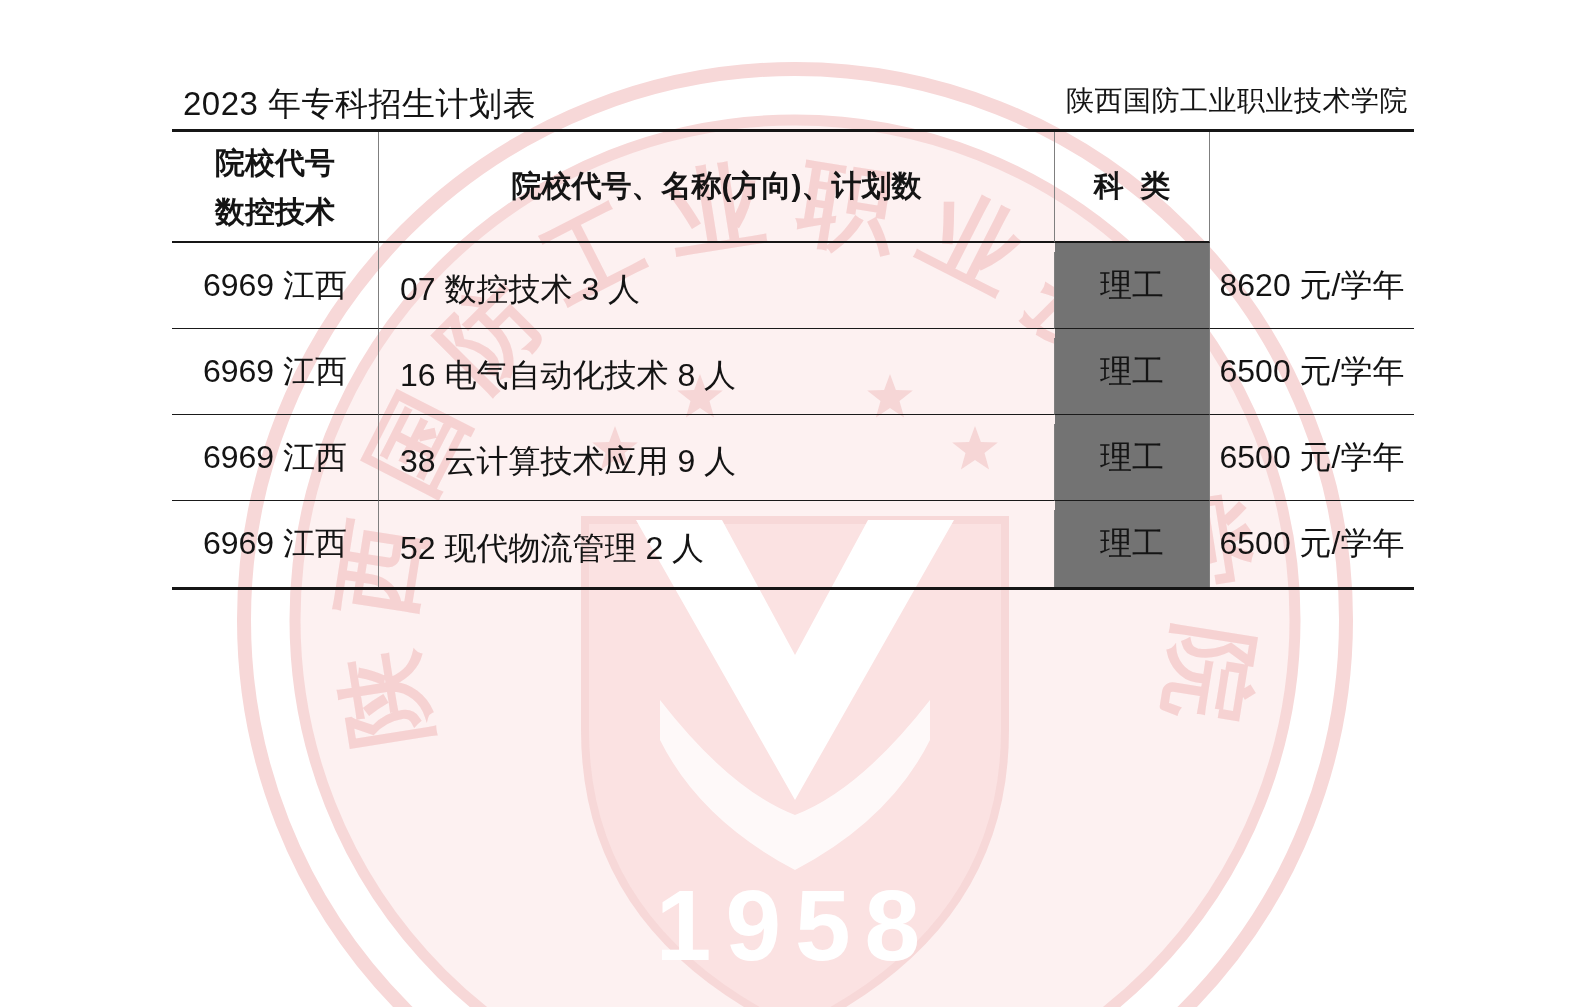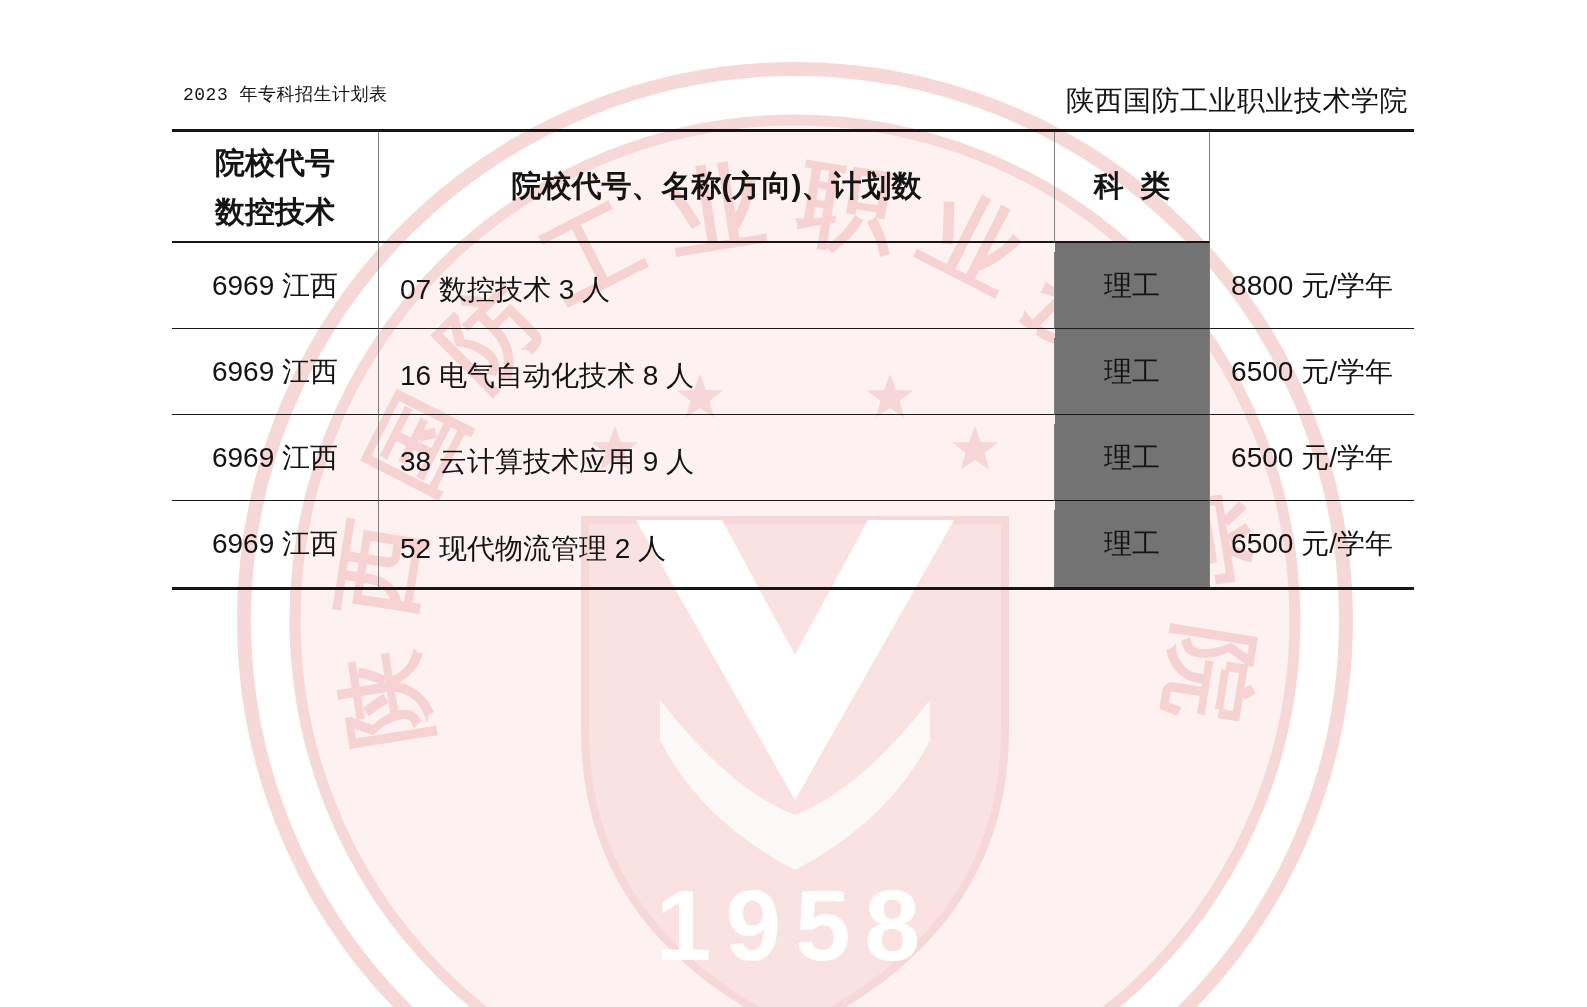--- a/index.html
+++ b/index.html
@@ -9,21 +9,21 @@
     background:#ffffff;
     overflow:hidden;
     font-family:"Liberation Sans","DejaVu Sans",sans-serif;
     color:#141414;
   }
   
   .wm { position:absolute; left:0; top:0; z-index:0; }
 
   
   .titlebar { position:absolute; left:0; top:82px; width:100%; height:36px; z-index:2; }
-  .title-left  { position:absolute; left:183px; top:0; font-size:18px; letter-spacing:0.5px;font-family:Liberation Mono, monospace; }
+  .title-left  { position:absolute; left:183px; top:0; font-size:33px; letter-spacing:0.5px; }
   .title-right { position:absolute; right:179px; top:0; font-size:28px; letter-spacing:0.5px; }
 
   
   .tbl {
     position:absolute; left:172px; top:129px; width:1242px; z-index:1;
     border-top:3px solid #161616;
     border-bottom:3px solid #161616;
     box-sizing:border-box;
   }
   .trow { display:grid; grid-template-columns:207px 676px 155px 204px; }
@@ -32,21 +32,21 @@
   .cell {
     display:flex; align-items:center; justify-content:center;
     box-sizing:border-box;
     white-space:pre;
     background:transparent;
   }
   .trow .cell:nth-child(1),
   .trow .cell:nth-child(2),
   .trow .cell:nth-child(3) { border-right:1px solid #7f7f7f; }
   .trow.head .cell { border-bottom:2px solid #161616; font-weight:bold; font-size:30px; }
-  .trow.data .cell { border-bottom:1px solid #1a1a1a; font-size:28px; }
+  .trow.data .cell { border-bottom:1px solid #1a1a1a; font-size:32px; }
   .trow.data.last .cell { border-bottom:none; }
   .head .c1 { flex-direction:column; line-height:49px; }
   .data .c2 { justify-content:flex-start; padding-left:21px;margin-top:9px; }
   .data .c3 { background:#737373; }
 </style>
 </head>
 <body>
 
 <div class="doc">
 
@@ -90,21 +90,21 @@
         <span>数控技术</span>
       </div>
       <div class="cell c2">院校代号、名称(方向)、计划数</div>
       <div class="cell c3">科  类</div>
     </div>
 
     <div class="trow data">
       <div class="cell c1">6969 江西</div>
       <div class="cell c2">07 数控技术 3 人</div>
       <div class="cell c3">理工</div>
-      <div class="cell c4">8800 元/学年</div>
+      <div class="cell c4">8620 元/学年</div>
     </div>
 
     <div class="trow data">
       <div class="cell c1">6969 江西</div>
       <div class="cell c2">16 电气自动化技术 8 人</div>
       <div class="cell c3">理工</div>
       <div class="cell c4">6500 元/学年</div>
     </div>
 
     <div class="trow data">

